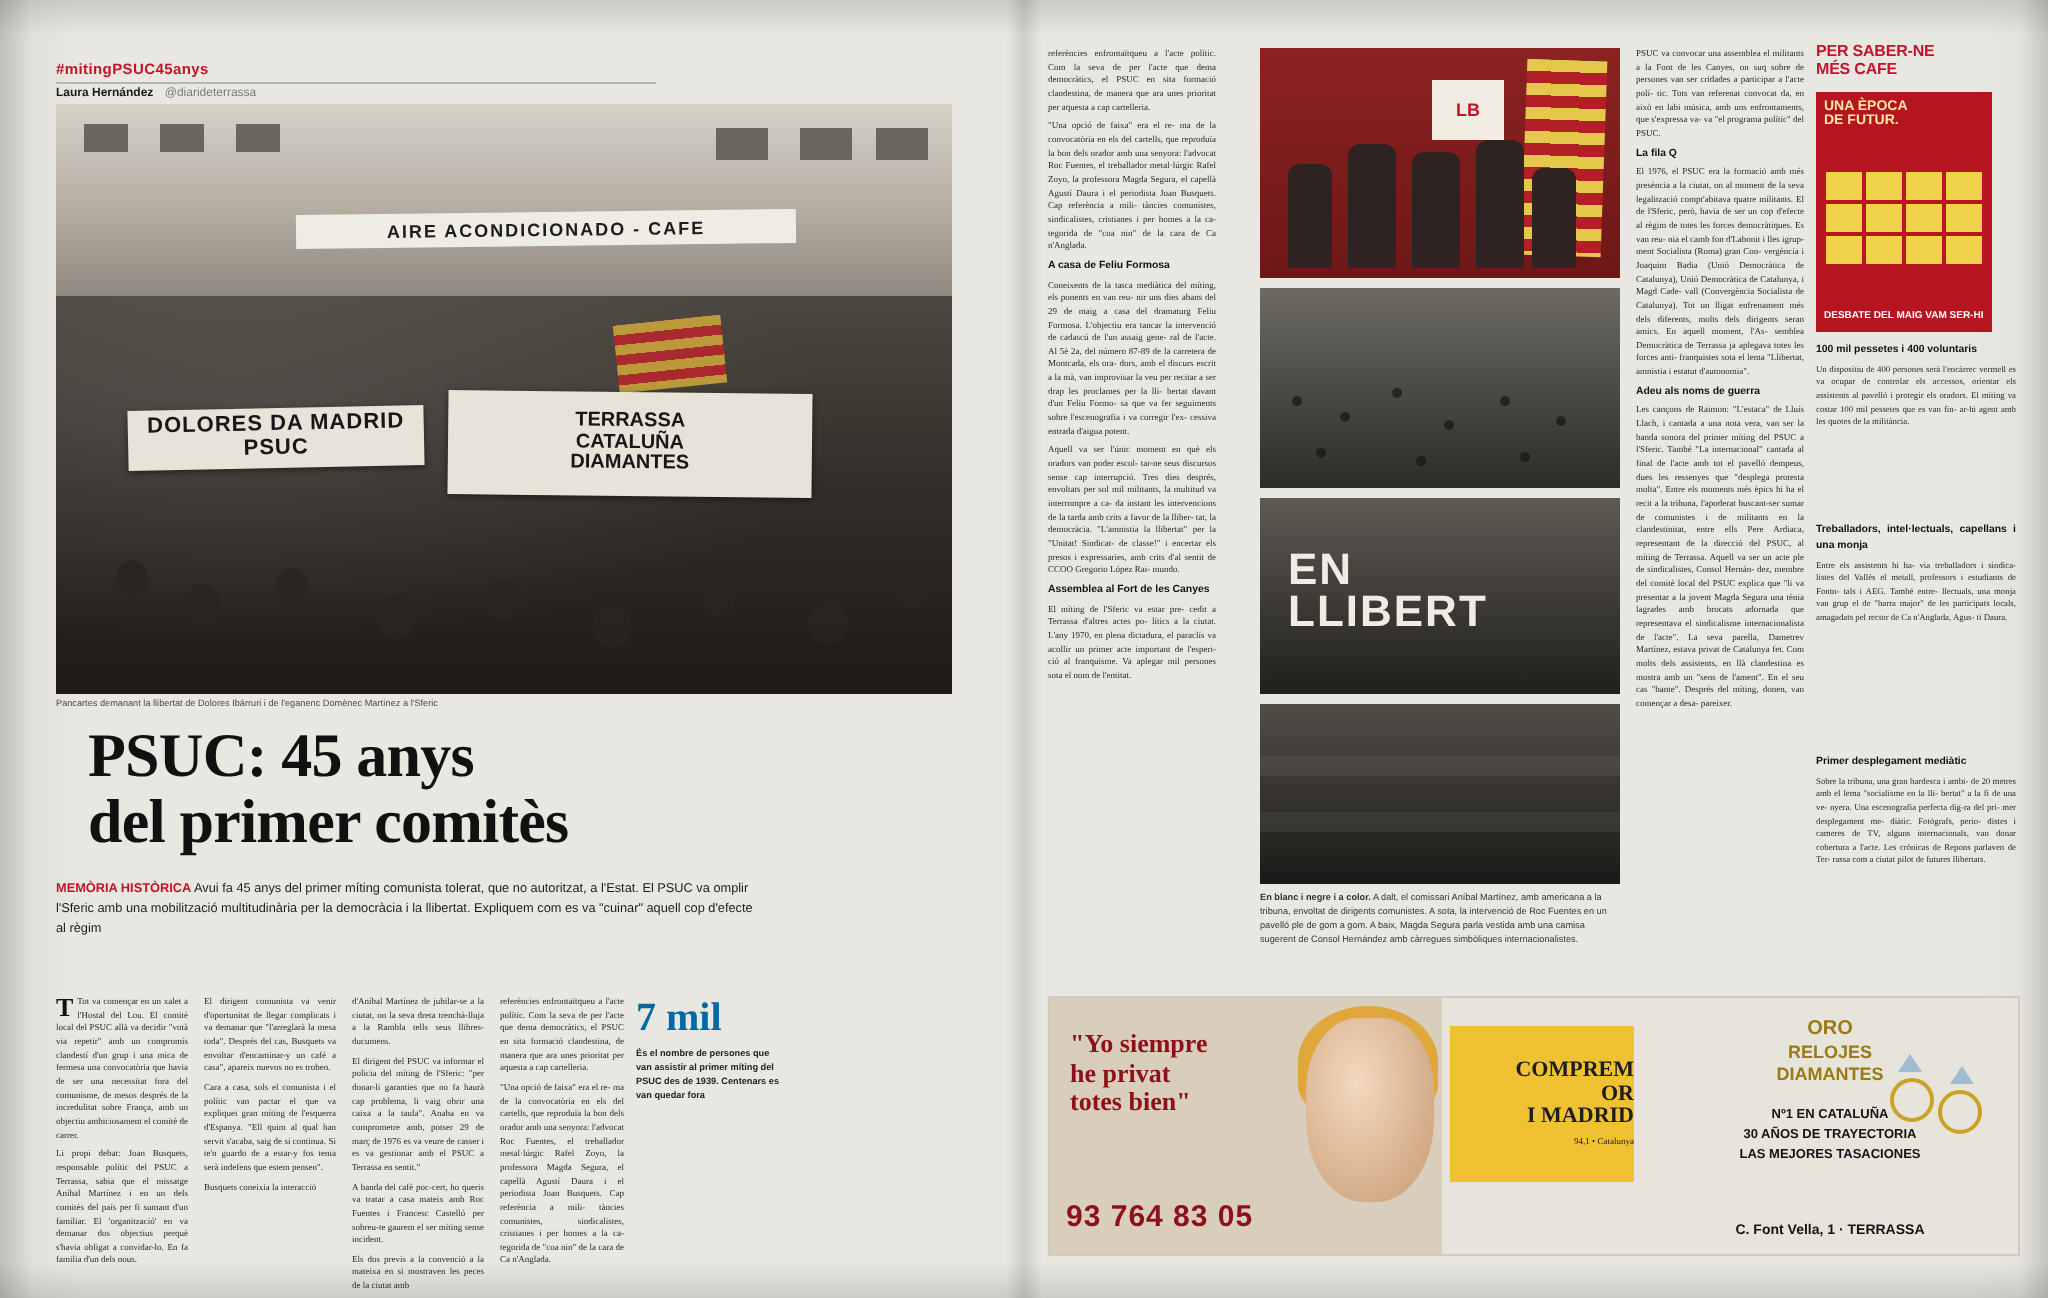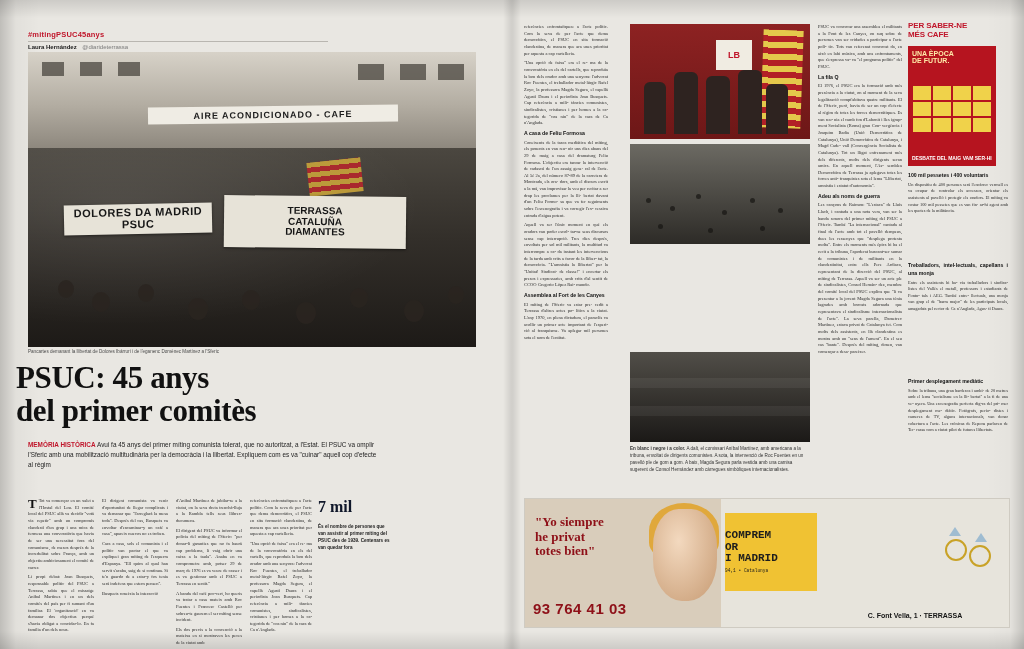--- a/index.html
+++ b/index.html
@@ -78,34 +78,34 @@
   .pm-flag{position:absolute;left:280px;top:108px;width:54px;height:34px;
     background:repeating-linear-gradient(180deg,#c8a33a 0 5px,#b4262c 5px 10px);transform:rotate(-6deg);opacity:.9;}
   .pm-head{position:absolute;border-radius:50%;background:#2a2520;opacity:.85;}
   .photo-cap{
     left:28px;top:349px;width:448px;font-family:"Liberation Sans",sans-serif;
     font-size:4.6px;color:#4a4a4a;
   }
 
   
   .headline{
-    left:16px;top:362px;width:420px;
+    left:44px;top:362px;width:420px;
     font-family:"Liberation Serif",serif;font-weight:bold;color:#111;
     font-size:31px;line-height:1.06;letter-spacing:-.4px;
   }
   .standfirst{
     left:28px;top:440px;width:355px;font-family:"Liberation Sans",sans-serif;
     font-size:6.4px;line-height:1.55;color:#1d1d1d;
   }
   .sf-red{color:#c0152a;font-weight:bold;}
 
   
   .pull-num{
     left:318px;top:498px;font-family:"Liberation Serif",serif;font-weight:bold;
-    font-size:16px;color:#0f172a;
+    font-size:20px;color:#0369a1;
   }
   .pull-txt{
     left:318px;top:524px;width:74px;font-family:"Liberation Sans",sans-serif;
     font-size:4.6px;line-height:1.5;color:#222;font-weight:bold;
   }
 
   
   .col{position:absolute;font-family:"Liberation Serif",serif;font-size:4.5px;
     line-height:1.48;color:#2a2a2a;text-align:justify;}
   .col h4{
@@ -173,22 +173,22 @@
   .ad-left .quote{position:absolute;left:10px;top:16px;width:120px;color:#8e1018;
     font-family:"Liberation Serif",serif;font-weight:bold;font-size:13px;line-height:1.12;}
   .ad-left .quote .b{color:#8e1018;}
   .ad-left .face{position:absolute;right:4px;top:10px;width:64px;height:92px;border-radius:40% 40% 45% 45%;
     background:radial-gradient(ellipse at 40% 35%,#f3d9bf,#c79b73);}
   .ad-left .hair{position:absolute;right:2px;top:4px;width:70px;height:56px;border-radius:50% 50% 30% 30%;
     background:#e0a83c;}
   .ad-phone{position:absolute;left:8px;bottom:10px;color:#8e1018;font-family:"Liberation Sans",sans-serif;
     font-weight:bold;font-size:15px;letter-spacing:.5px;}
   .ad-mid{position:absolute;left:200px;top:14px;width:92px;height:78px;background:#f0c233;
-    display:flex;flex-direction:column;align-items:flex-start;justify-content:center;
-    font-family:Liberation Mono, monospace;font-weight:bold;color:#1d1d1d;text-align:center;line-height:1.05;}
+    display:flex;flex-direction:column;align-items:flex-end;justify-content:center;
+    font-family:Liberation Serif, serif;font-weight:bold;color:#1d1d1d;text-align:center;line-height:1.05;}
   .ad-mid .l1{font-size:11px;}
   .ad-mid .l2{font-size:11px;}
   .ad-mid .l3{font-size:4.5px;margin-top:4px;font-weight:normal;}
   .ad-right{position:absolute;left:300px;top:10px;width:180px;color:#141414;text-align:center;}
   .ad-right .r1{font-family:"Liberation Sans",sans-serif;font-weight:bold;font-size:10px;color:#9a7a14;}
   .ad-right .r2{font-family:"Liberation Sans",sans-serif;font-weight:bold;font-size:9px;color:#9a7a14;margin-top:1px;}
   .ad-right .r3{font-family:"Liberation Sans",sans-serif;font-weight:bold;font-size:6.5px;margin-top:12px;}
   .ad-right .r4{font-family:"Liberation Sans",sans-serif;font-weight:bold;font-size:6.5px;margin-top:3px;}
   .ad-right .r5{font-family:"Liberation Sans",sans-serif;font-weight:bold;font-size:6.5px;margin-top:3px;}
   .ad-addr{position:absolute;left:300px;bottom:8px;width:180px;text-align:center;
@@ -305,20 +305,27 @@
     <span class="dot" style="left:40px;top:62px;"></span>
     <span class="dot" style="left:66px;top:50px;"></span>
     <span class="dot" style="left:92px;top:66px;"></span>
     <span class="dot" style="left:120px;top:54px;"></span>
     <span class="dot" style="left:148px;top:64px;"></span>
     <span class="dot" style="left:28px;top:80px;"></span>
     <span class="dot" style="left:78px;top:84px;"></span>
     <span class="dot" style="left:130px;top:82px;"></span>
   </div>
 
+  <div class="ph ph-c">
+    <span class="bg"></span>
+    <span class="txt">
+      <span>EN</span><br>
+      <span>LLIBERT</span>
+    </span>
+  </div>
 
   <div class="ph ph-d">
     <span class="bg"></span>
     <span class="band" style="top:26px;"></span>
     <span class="band" style="top:54px;"></span>
   </div>
 
   <div class="hl cap-c">
     <b>En blanc i negre i a color.</b>
     <span>A dalt, el comissari Aníbal Martínez, amb americana a la tribuna, envoltat de dirigents comunistes. A sota, la intervenció de Roc Fuentes en un pavelló ple de gom a gom. A baix, Magda Segura parla vestida amb una camisa sugerent de Consol Hernández amb càrregues simbòliques internacionalistes.</span>
@@ -374,30 +381,38 @@
   <div class="ad-box">
     <div class="ad-left">
       <span class="hair"></span>
       <span class="face"></span>
       <div class="quote">
         <span>"Yo siempre</span><br>
         <span>he privat</span><br>
         <span>totes</span>
         <span class="b">bien"</span>
       </div>
-      <div class="ad-phone">93 764 41 03</div>
+      <div class="ad-phone">93 764 83 05</div>
     </div>
 
     <div class="ad-mid">
       <span class="l1">COMPREM</span>
       <span class="l2">OR</span>
       <span class="l2">I MADRID</span>
       <span class="l3">94,1 • Catalunya</span>
     </div>
 
+    <div class="ad-right">
+      <div class="r1">ORO</div>
+      <div class="r2">RELOJES</div>
+      <div class="r2">DIAMANTES</div>
+      <div class="r3">Nº1 EN CATALUÑA</div>
+      <div class="r4">30 AÑOS DE TRAYECTORIA</div>
+      <div class="r5">LAS MEJORES TASACIONES</div>
+    </div>
 
     <div class="ad-gems">
       <span class="ring" style="left:4px;top:14px;"></span>
       <span class="ring" style="left:28px;top:20px;"></span>
       <span class="gem" style="left:8px;top:2px;"></span>
       <span class="gem" style="left:34px;top:8px;"></span>
     </div>
 
     <div class="ad-addr">C. Font Vella, 1  ·  TERRASSA</div>
   </div>

